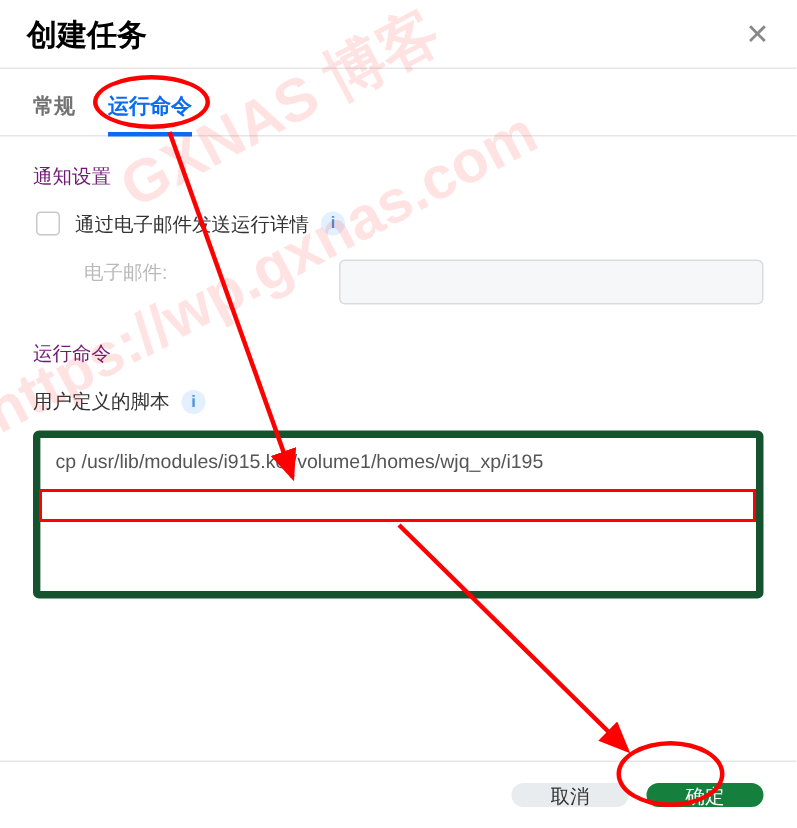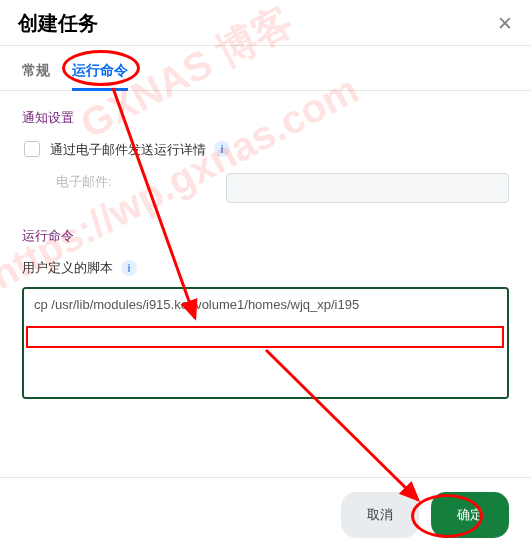--- a/index.html
+++ b/index.html
@@ -141,21 +141,21 @@
     font-size: 13px;
   }
   .section2 { margin-top: 24px; }
   .script-label-row {
     display: flex;
     align-items: center;
     margin-bottom: 10px;
     text-align: right;
   }
   .textarea-wrap {
-    border: 2px solid #14532d;
+    border: 5px solid #14532d;
     border-radius: 4px;
     height: 112px;
     overflow: hidden;
   }
   .script-area {
     width: 100%;
     height: 112px;
     border: none;
     resize: none;
     padding: 8px 10px;
@@ -169,21 +169,21 @@
     left: 0; right: 0; bottom: 0;
     border-top: 1px solid #e6e6e6;
     padding: 14px 22px;
     display: flex;
     justify-content: flex-end;
     gap: 12px;
     background: #fff;
   }
   .btn {
     min-width: 78px;
-    height: 46px;
+    height: 16px;
     border: none;
     border-radius: 15px;
     font-size: 13px;
     cursor: pointer;
     padding: 0 20px;
   }
   .btn-cancel {
     background: #e9ecef;
     color: #333;
   }

